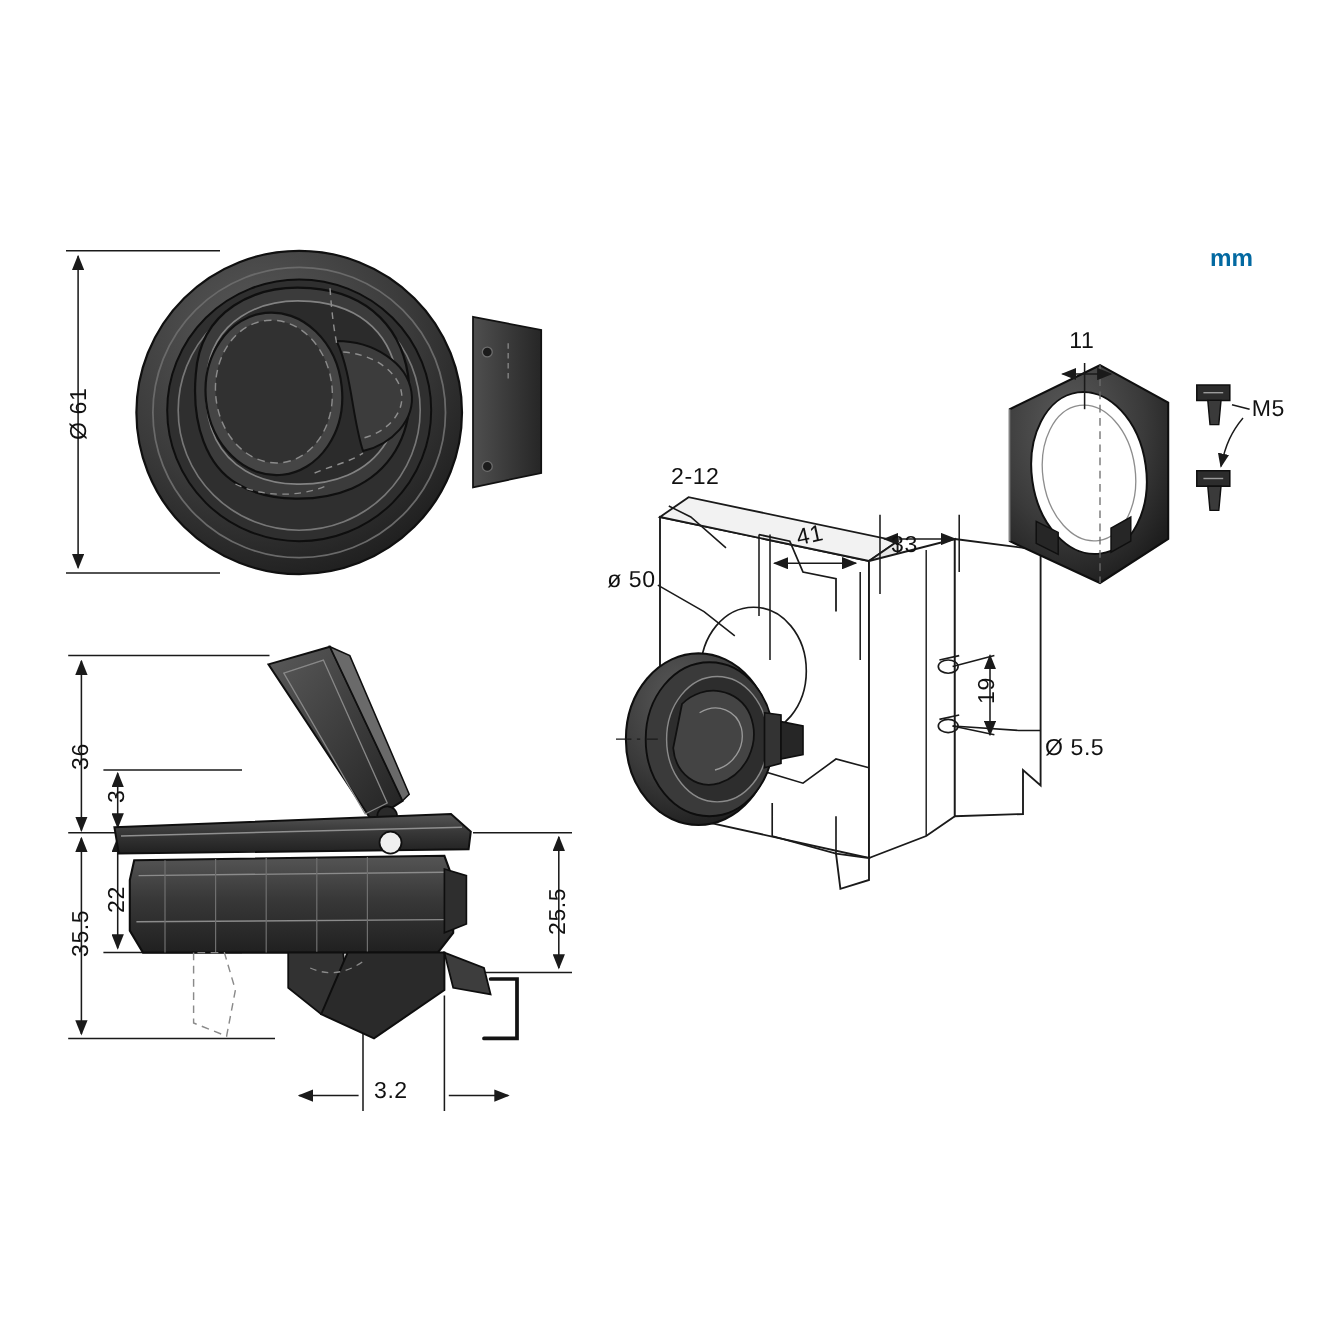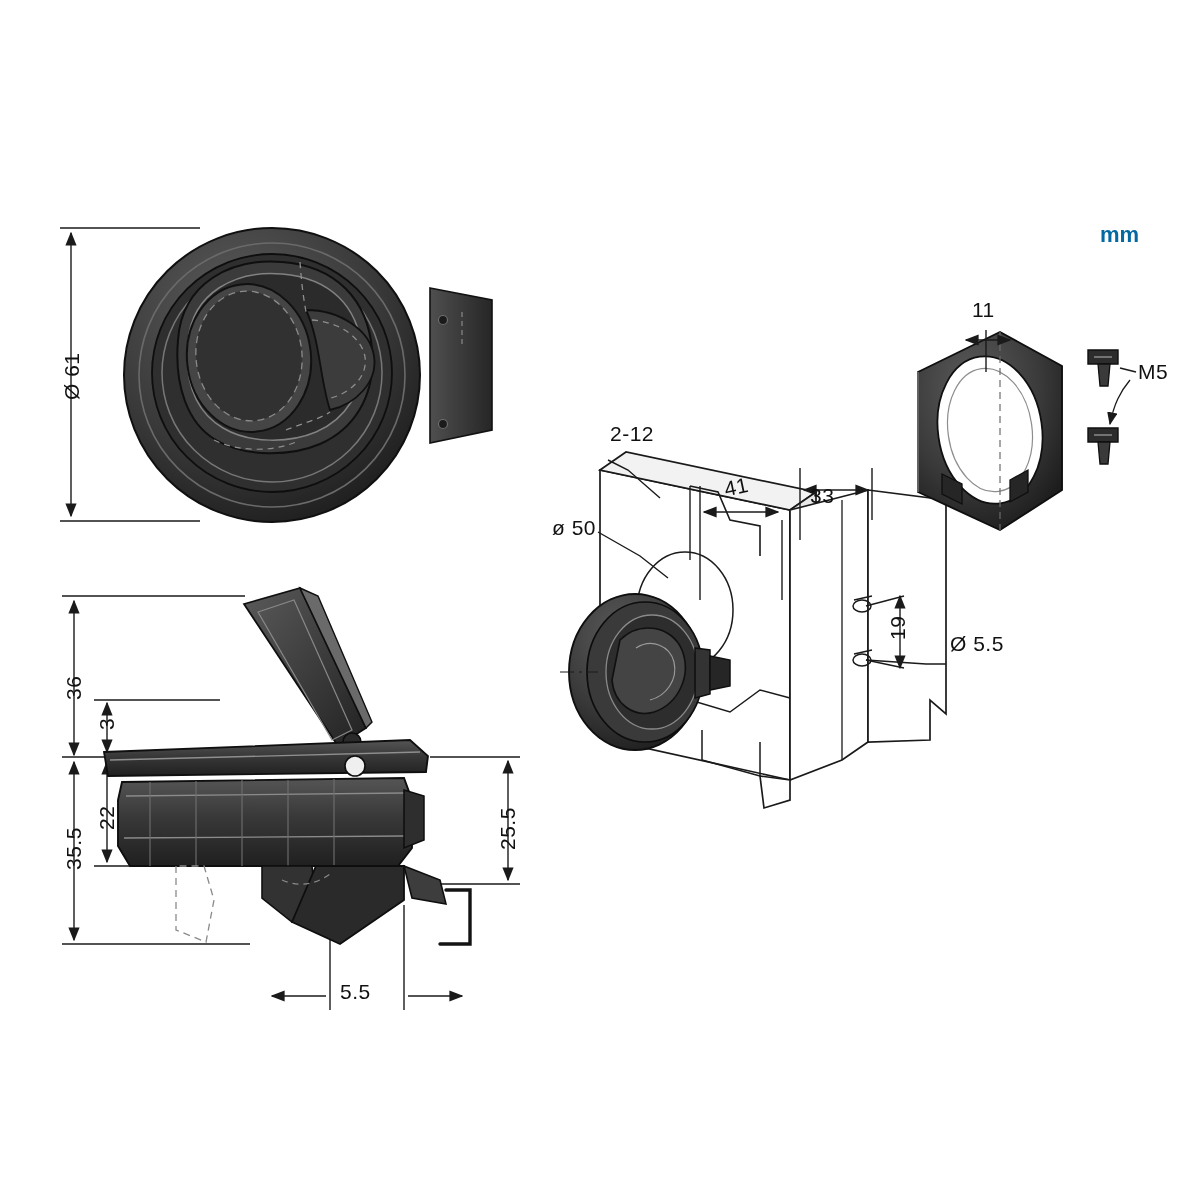--- a/index.html
+++ b/index.html
@@ -271,24 +271,24 @@
 
 <div class="unit-label" style="left:1100px; top:222px;">mm</div>
 
 <div class="dim-label rot" style="left:60px; top:400px;">Ø 61</div>
 
 <div class="dim-label rot" style="left:62px; top:700px;">36</div>
 <div class="dim-label rot" style="left:95px; top:730px;">3</div>
 <div class="dim-label rot" style="left:95px; top:830px;">22</div>
 <div class="dim-label rot" style="left:62px; top:870px;">35.5</div>
 <div class="dim-label rot" style="left:496px; top:850px;">25.5</div>
-<div class="dim-label" style="left:340px; top:980px;">5.5</div>
+<div class="dim-label" style="left:340px; top:980px;">3.2</div>
 
 <div class="dim-label" style="left:610px; top:422px;">2-12</div>
 <div class="dim-label" style="left:552px; top:480px;margin-top:36px;">ø 50</div>
 <div class="dim-label" style="left:722px; top:478px; transform:rotate(-12deg); transform-origin:left top;">41</div>
 <div class="dim-label" style="left:810px; top:462px;margin-top:22px;">33</div>
 <div class="dim-label" style="left:972px; top:298px;">11</div>
 <div class="dim-label rot" style="left:886px; top:640px;">19</div>
-<div class="dim-label" style="left:950px; top:632px;">Ø 5.5</div>
+<div class="dim-label" style="left:950px; top:668px;">Ø 5.5</div>
 <div class="dim-label" style="left:1138px; top:360px;">M5</div>
 
 </div>
 
 </body></html>

